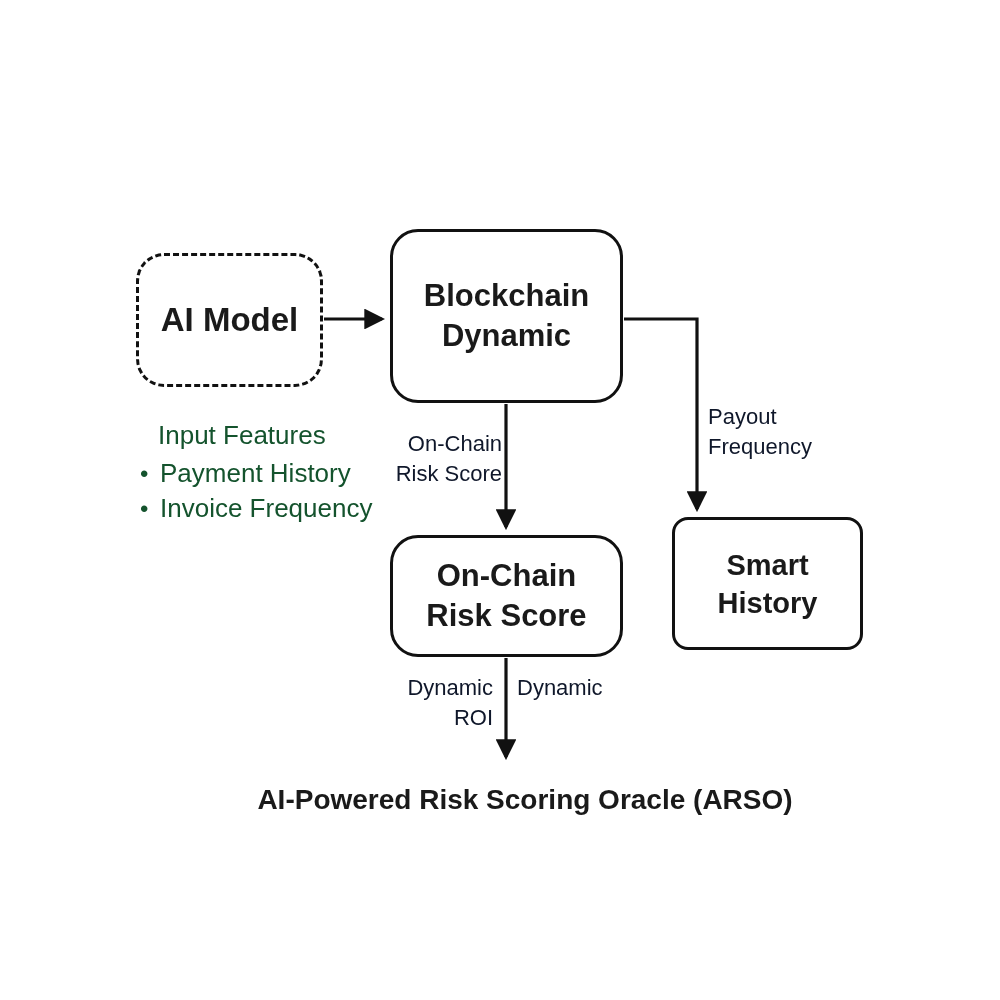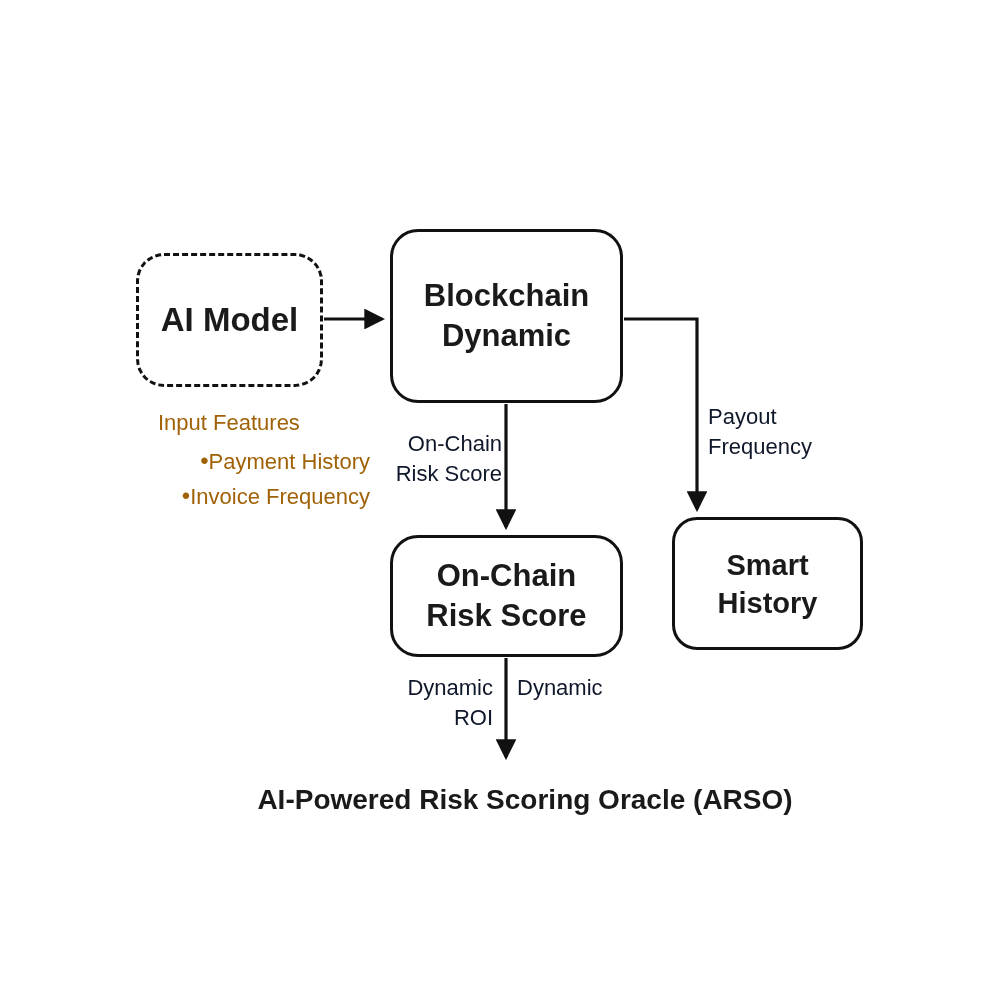--- a/index.html
+++ b/index.html
@@ -34,56 +34,55 @@
     z-index: 2;
   }
   .node.dashed {
     border-style: dashed;
     border-width: 3.2px;
     font-size: 33px;
   }
   #node-ai-model            { left: 136px; top: 253px; width: 187px; height: 134px; }
   #node-blockchain-oracle   { left: 390px; top: 229px; width: 233px; height: 174px; }
   #node-on-chain-risk-score { left: 390px; top: 535px; width: 233px; height: 122px; }
-  #node-smart-contract      { left: 672px; top: 517px; width: 191px; height: 133px; border-radius: 25px; font-size: 29px; line-height: 38px; }
+  #node-smart-contract      { left: 672px; top: 517px; width: 191px; height: 133px; border-radius: 16px; font-size: 29px; line-height: 38px; }
 
   .edge-label {
     position: absolute;
     font-size: 22px;
     line-height: 30px;
     font-weight: 400;
     color: #0f172a;
     z-index: 3;
     white-space: nowrap;
   }
   #label-on-chain-risk-score { left: 390px; top: 429px; width: 112px; text-align: right; }
   #label-payout-decisions    { left: 708px; top: 402px; text-align: left; }
   #label-dynamic-roi-left    { left: 356px; top: 673px; width: 137px; text-align: right; }
   #label-dynamic-roi-right   { left: 517px; top: 673px; text-align: left; }
 
   #input-features {
     position: absolute;
     left: 140px;
-    top: 408px;
+    top: 420px;
     width: 230px;
-    font-size: 22px;
-    color: #a16207;
+    font-size: 26px;
+    color: #14532d;
     z-index: 3;
   }
   #input-features .header {
     font-weight: 400;
     margin-left: 18px;
     line-height: 30px;
     margin-bottom: 6px;
   }
   #input-features ul {
     list-style: none;
     margin: 0;
     padding: 0;
-    text-align: right;
   }
   #input-features li {
     line-height: 34px;
     white-space: nowrap;
   }
   #input-features li::before {
     content: "\2022";
     display: inline-block;
     width: 20px;
     font-size: 24px;

